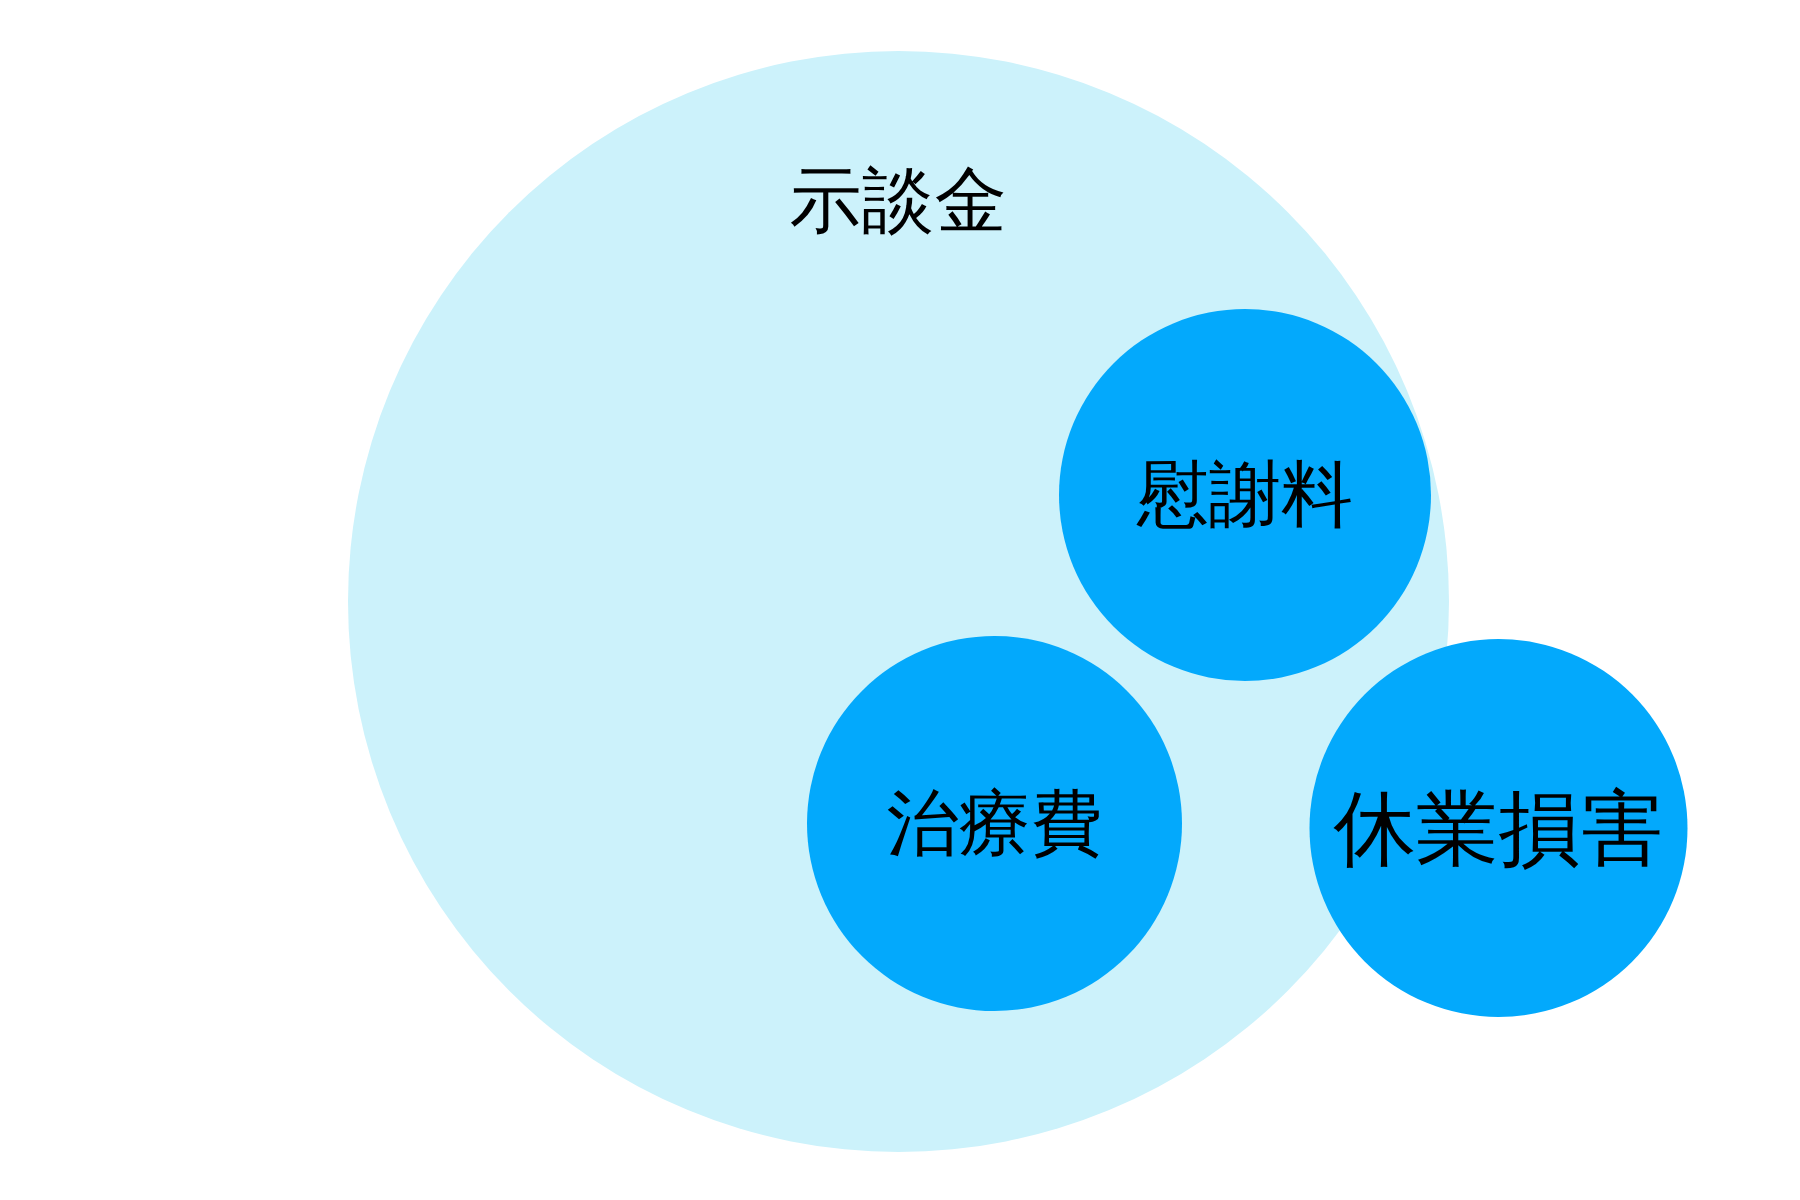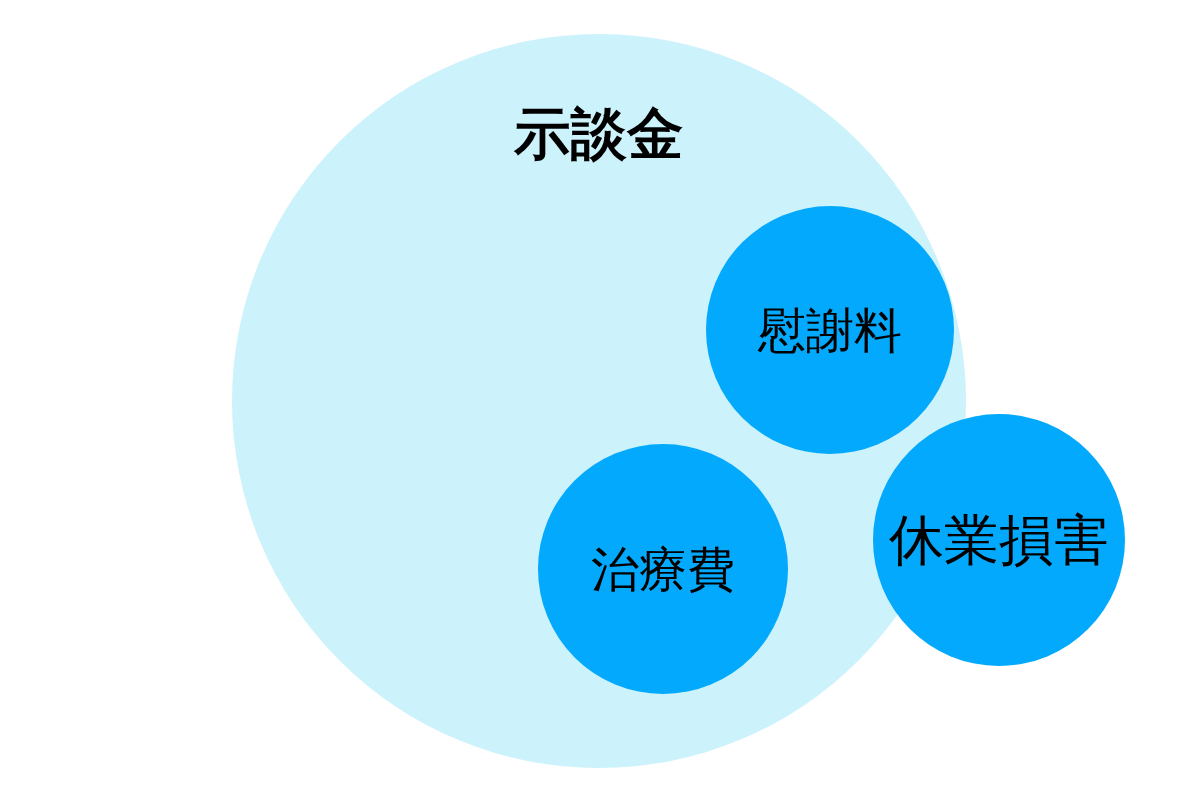--- a/index.html
+++ b/index.html
@@ -30,23 +30,23 @@
     border-radius: 50%;
     background: #ccf2fb;
   }
 
   .outer-title {
     position: absolute;
     left: 0;
     top: 52px;
     width: 734px;
     text-align: center;
-    font-size: 56px;
+    font-size: 48px;
     line-height: 96px;
-    font-weight: bold;
+    font-weight: normal;
     color: #000000;
     letter-spacing: 0.01em;
     white-space: nowrap;
   }
 
   .inner-circle {
     position: absolute;
     border-radius: 50%;
     background: #03a9fc;
     display: flex;
@@ -67,29 +67,29 @@
   #node-0 {
     left: 474px;
     top: 172px;
     width: 248px;
     height: 248px;
   }
 
   
   #node-1 {
     left: 306px;
-    top: 410px;
+    top: 390px;
     width: 250px;
     height: 250px;
   }
 
   
   #node-2 {
     left: 641px;
-    top: 380px;
+    top: 392px;
     width: 252px;
     height: 252px;
     align-items: center;
   }
   #node-2 .inner-label {
     font-size: 55px;
   }
 </style>
 </head>
 <body>

